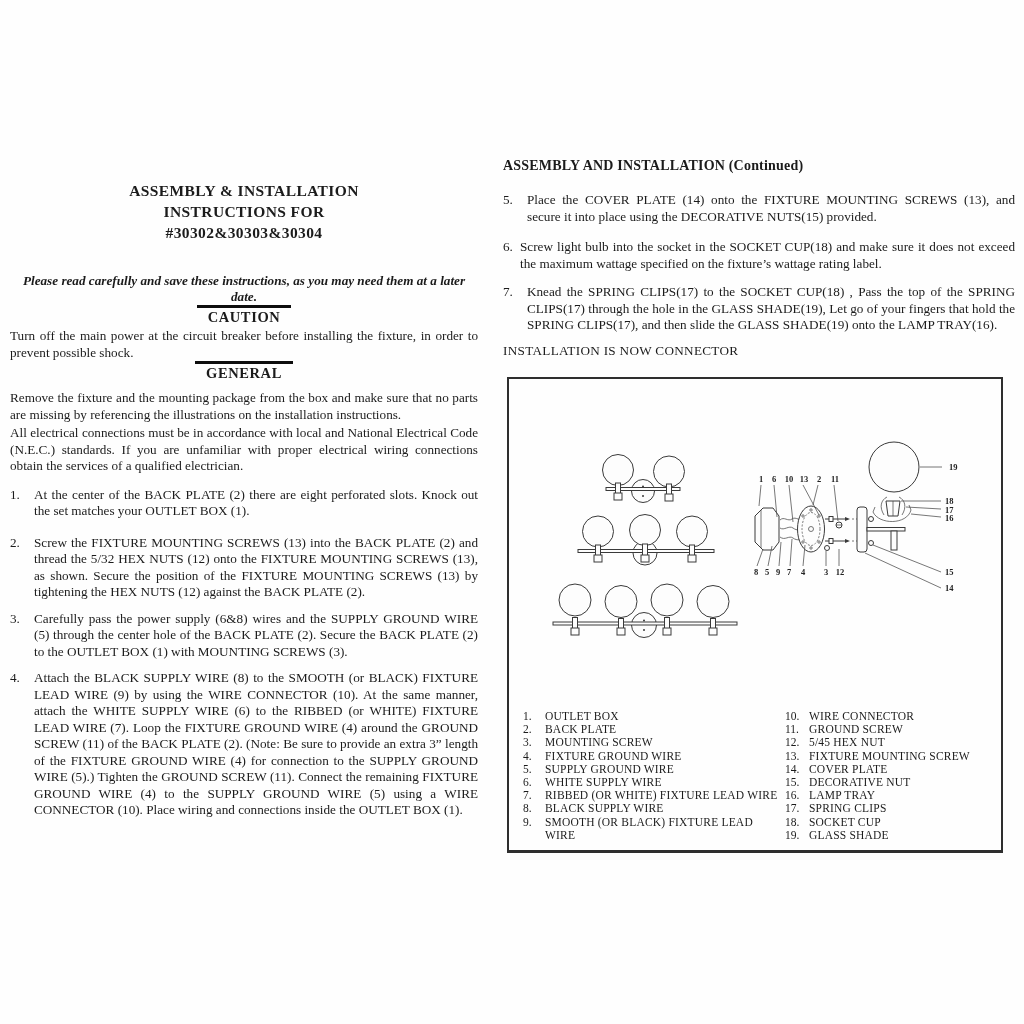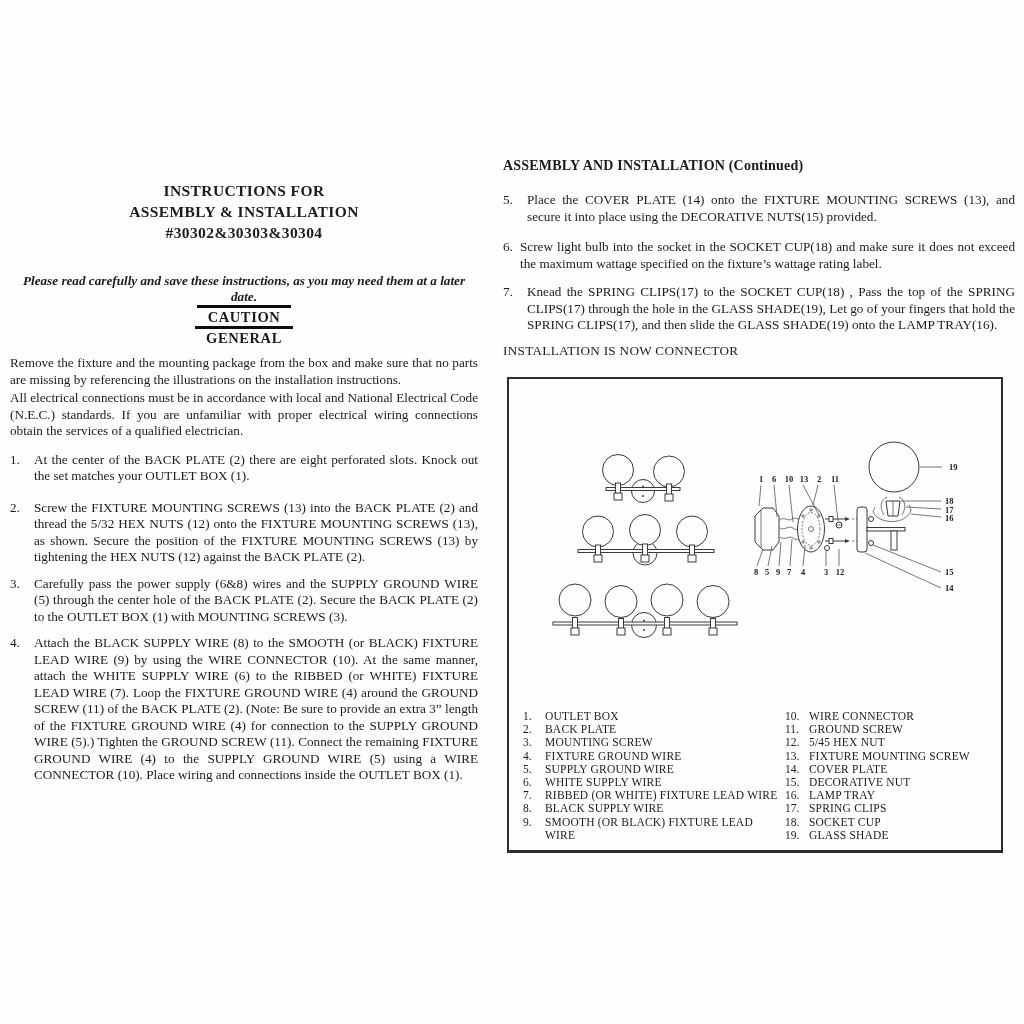--- a/index.html
+++ b/index.html
@@ -50,30 +50,31 @@
   svg .thin { stroke:#4a4a4a; stroke-width:.75; fill:none; }
   svg text { font-family:"Liberation Serif", serif; font-weight:bold; font-size:8.5px; fill:#222; }
 </style>
 </head>
 <body>
 
 <div class="page">
 
   <div class="left-col">
     <div class="doc-title">
+      <div>ASSEMBLY &amp; INSTALLATION</div>
       <div>INSTRUCTIONS FOR</div>
-      <div>ASSEMBLY &amp; INSTALLATION</div>
       <div>#30302&amp;30303&amp;30304</div>
     </div>
 
     <div class="intro">Please read carefully and save these instructions, as you may need them at a later date.</div>
 
     <div class="sec-head">
       <span class="rule-text">CAUTION</span>
     </div>
+    <div class="body-text mt2">Turn off the main power at the circuit breaker before installing the fixture, in order to prevent possible shock.</div>
 
     <div class="sec-head">
       <span class="rule-text">GENERAL</span>
     </div>
     <div class="body-text mt8">Remove the fixture and the mounting package from the box and make sure that no parts are missing by referencing the illustrations on the installation instructions.</div>
     <div class="body-text mt2">All electrical connections must be in accordance with local and National Electrical Code (N.E.C.) standards.  If you are unfamiliar with proper electrical wiring connections obtain the services of a qualified electrician.</div>
 
 
     <div class="step mt12">
       <div class="step-num">1.</div>

